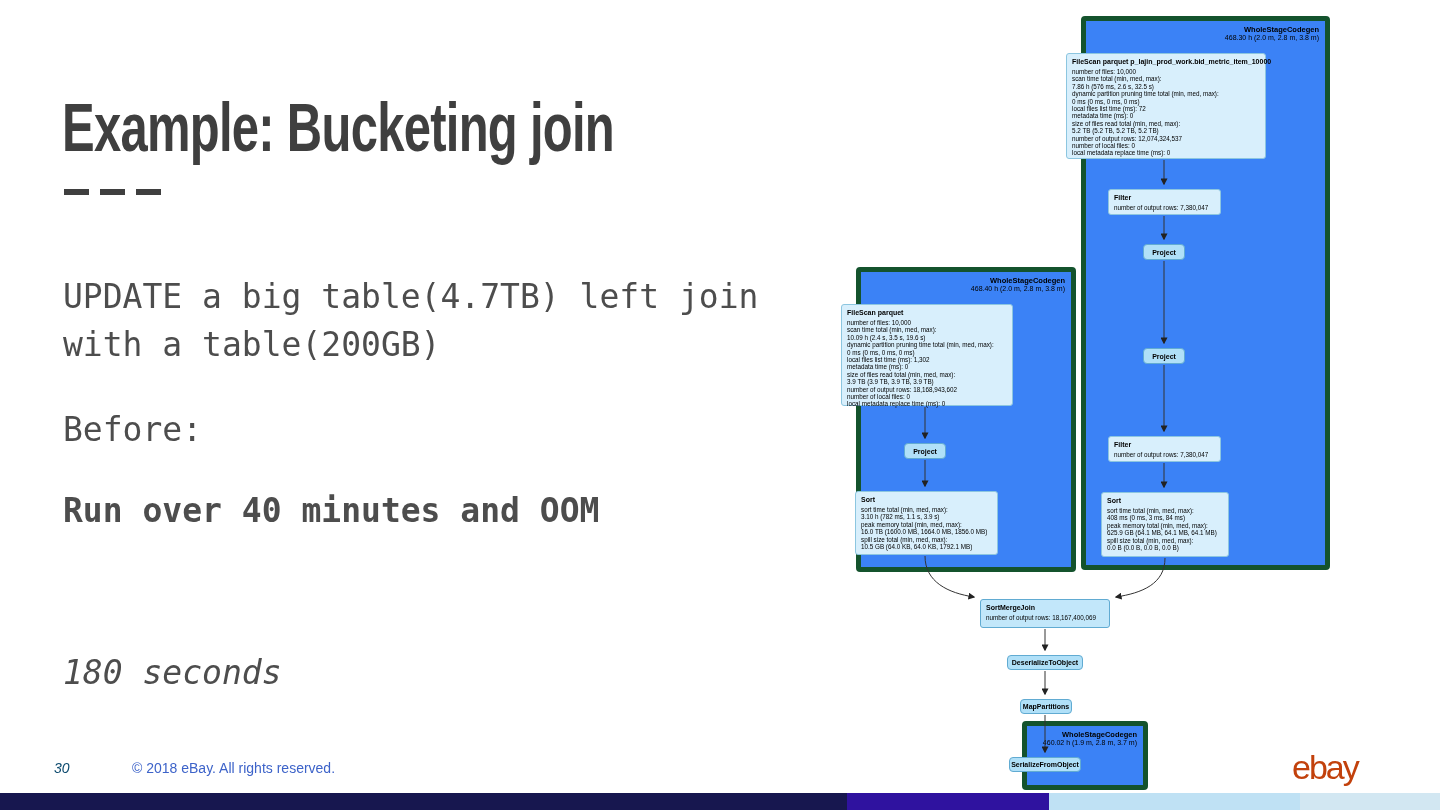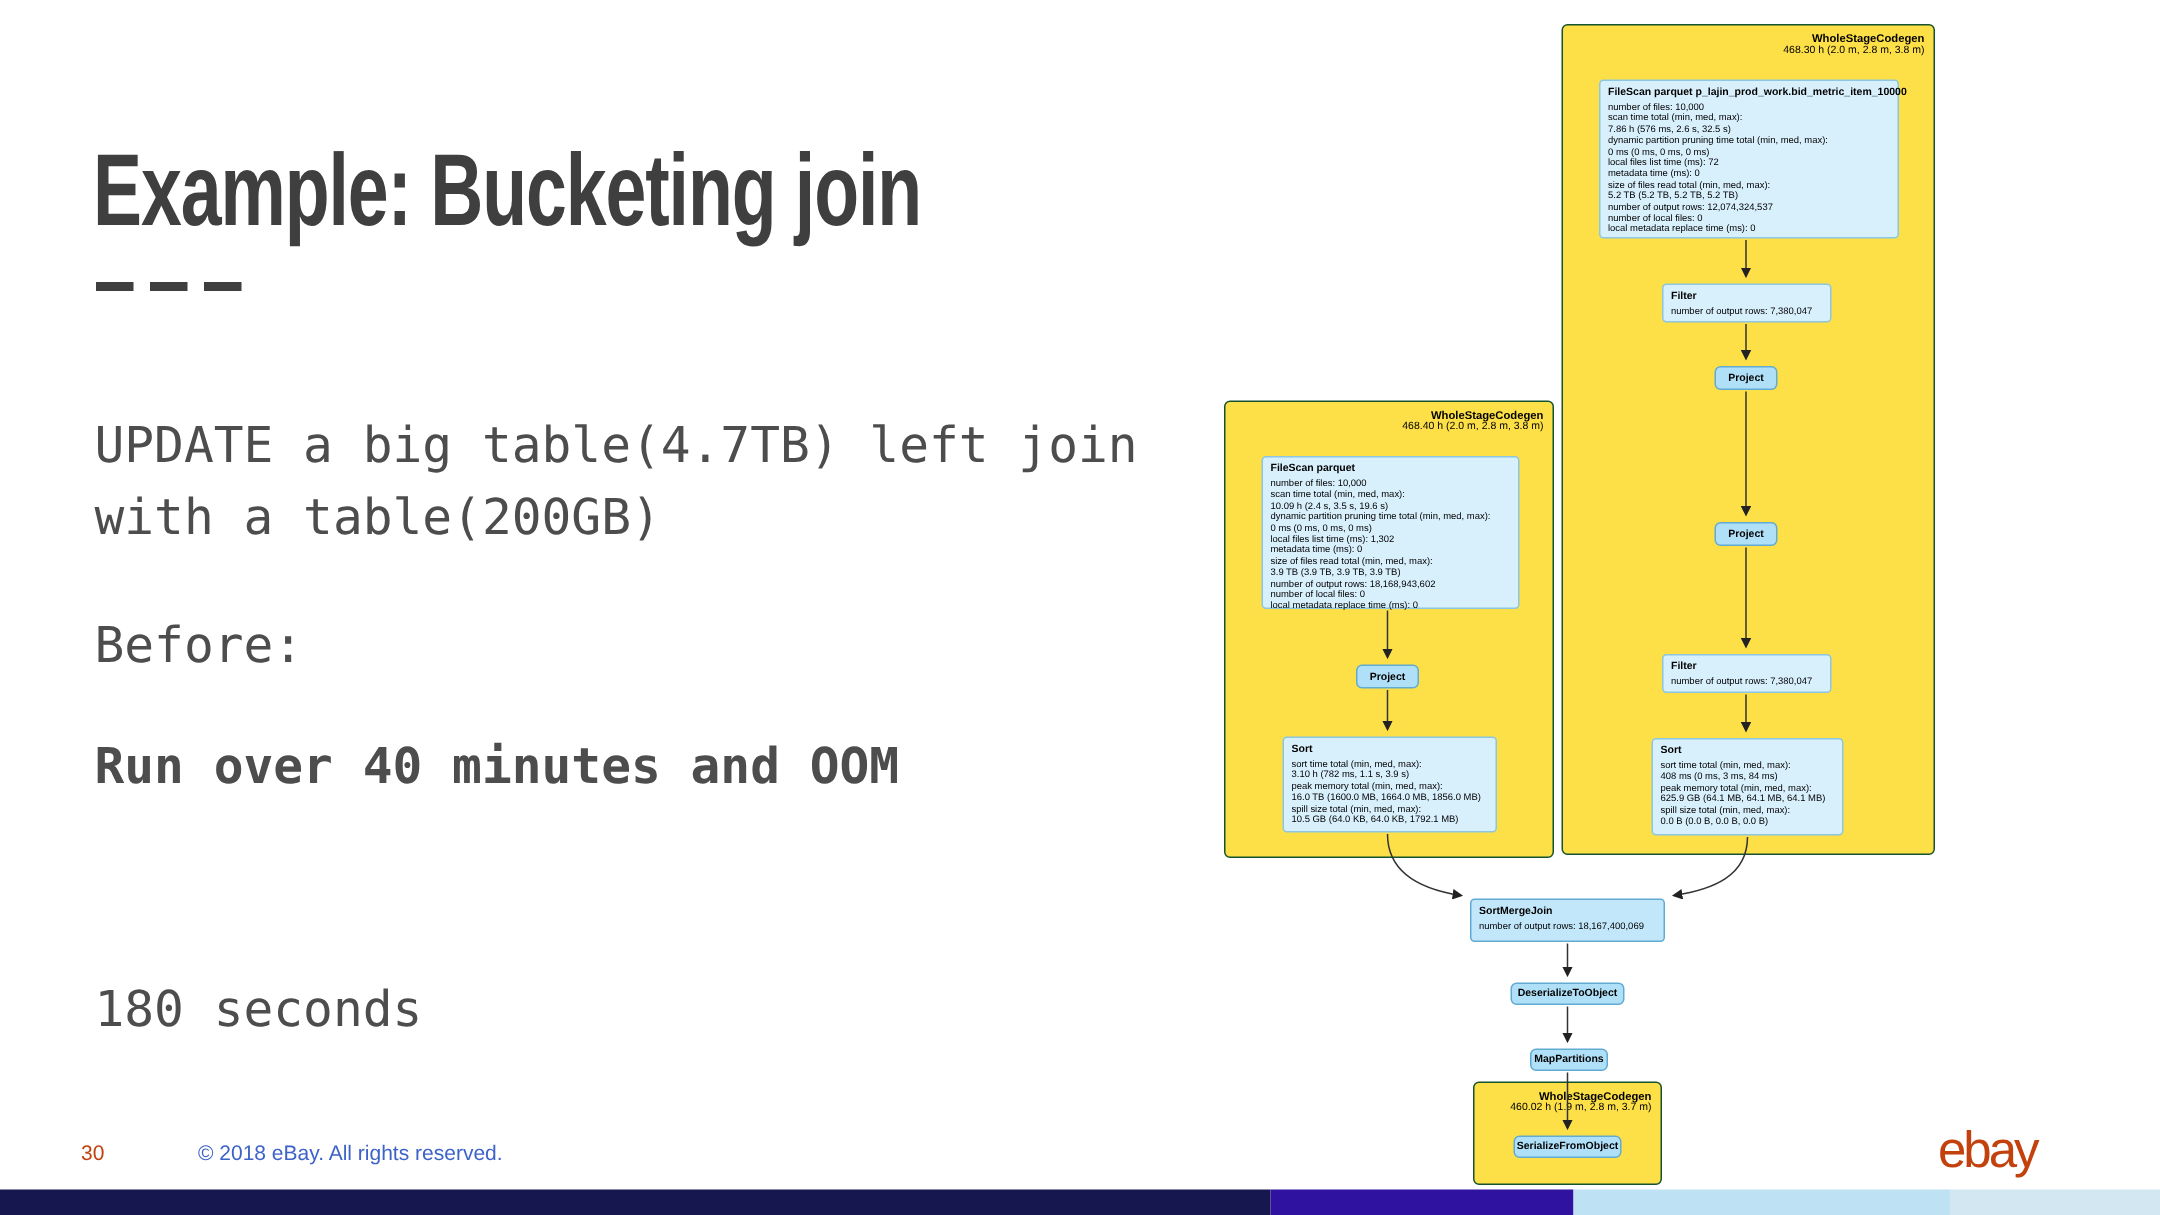--- a/index.html
+++ b/index.html
@@ -12,39 +12,39 @@
            color:#3f3f3f; letter-spacing:-1px; transform:scaleX(0.72);
            transform-origin:left top; white-space:nowrap; }
   .dashes { position:absolute; left:64px; top:181px; }
   .dash { display:inline-block; width:25px; height:6px; background:#3f3f3f; margin-right:11px; }
   .body-p { position:absolute; left:63px; width:700px; color:#4d4d4d;
             font-family:"DejaVu Sans Mono", monospace; font-size:33px; line-height:48px;margin-top:27px; }
   .p1 { top:246px; }
   .p2 { top:379px; }
   .p3 { top:460px;font-weight:bold; }
   .p4 { top:541px; }
-  .p5 { top:622px; }
-
-  
-  .page-num { position:absolute; left:54px; top:760px; font-size:14px; color:#c2410c; }
+  .p5 { top:622px;font-style:italic; }
+
+  
+  .page-num { position:absolute; left:54px; top:760px; font-size:14px; color:#0c4a6e;font-style:italic; }
   .copyright { position:absolute; left:92px; top:760px; font-size:14px; color:#3d63c9;margin-left:40px; }
   .logo { position:absolute; left:1292px; top:748px; font-size:34px; color:#c2410c;
           letter-spacing:-2px; font-weight:400; }
 
   
   .bar { position:absolute; left:0; top:793px; width:1440px; height:17px; display:flex; }
   .seg1 { width:847px; background:#17174f; }
   .seg2 { width:202px; background:#2f129f; }
   .seg3 { width:251px; background:#bfe1f4; }
   .seg4 { width:140px; background:#d2e7f2; }
 
   
   .diagram { position:absolute; left:0; top:0; width:1440px; height:810px; }
   .node { position:absolute; color:#000; }
-  .stage { background:#fde047; border:1px solid #14532d; border-radius:4px; }
+  .stage { background:#3b82f6; border:5px solid #14532d; border-radius:4px;margin-left:40px; }
   .stage-hdr { text-align:right; padding:4px 6px 0 0; }
   .stage-title { font-size:7.5px; font-weight:700; }
   .stage-time { font-size:7px; }
   .detail { background:#d8effc; border:1px solid #8cc6e0; border-radius:3px; padding:4px 5px; }
   .detail-title { font-size:7px; font-weight:700; margin-bottom:3px; white-space:nowrap; }
   .detail-lines { font-size:6.3px; line-height:7.4px; white-space:pre-line; }
   .op { background:#b0e0f8; border:1px solid #61abd2; border-radius:4px;
         display:flex; align-items:center; justify-content:center;
         font-size:7px; font-weight:700; white-space:nowrap; }
   .join { background:#c2e7fa; border:1px solid #61abd2; border-radius:3px; padding:4px 5px; }

